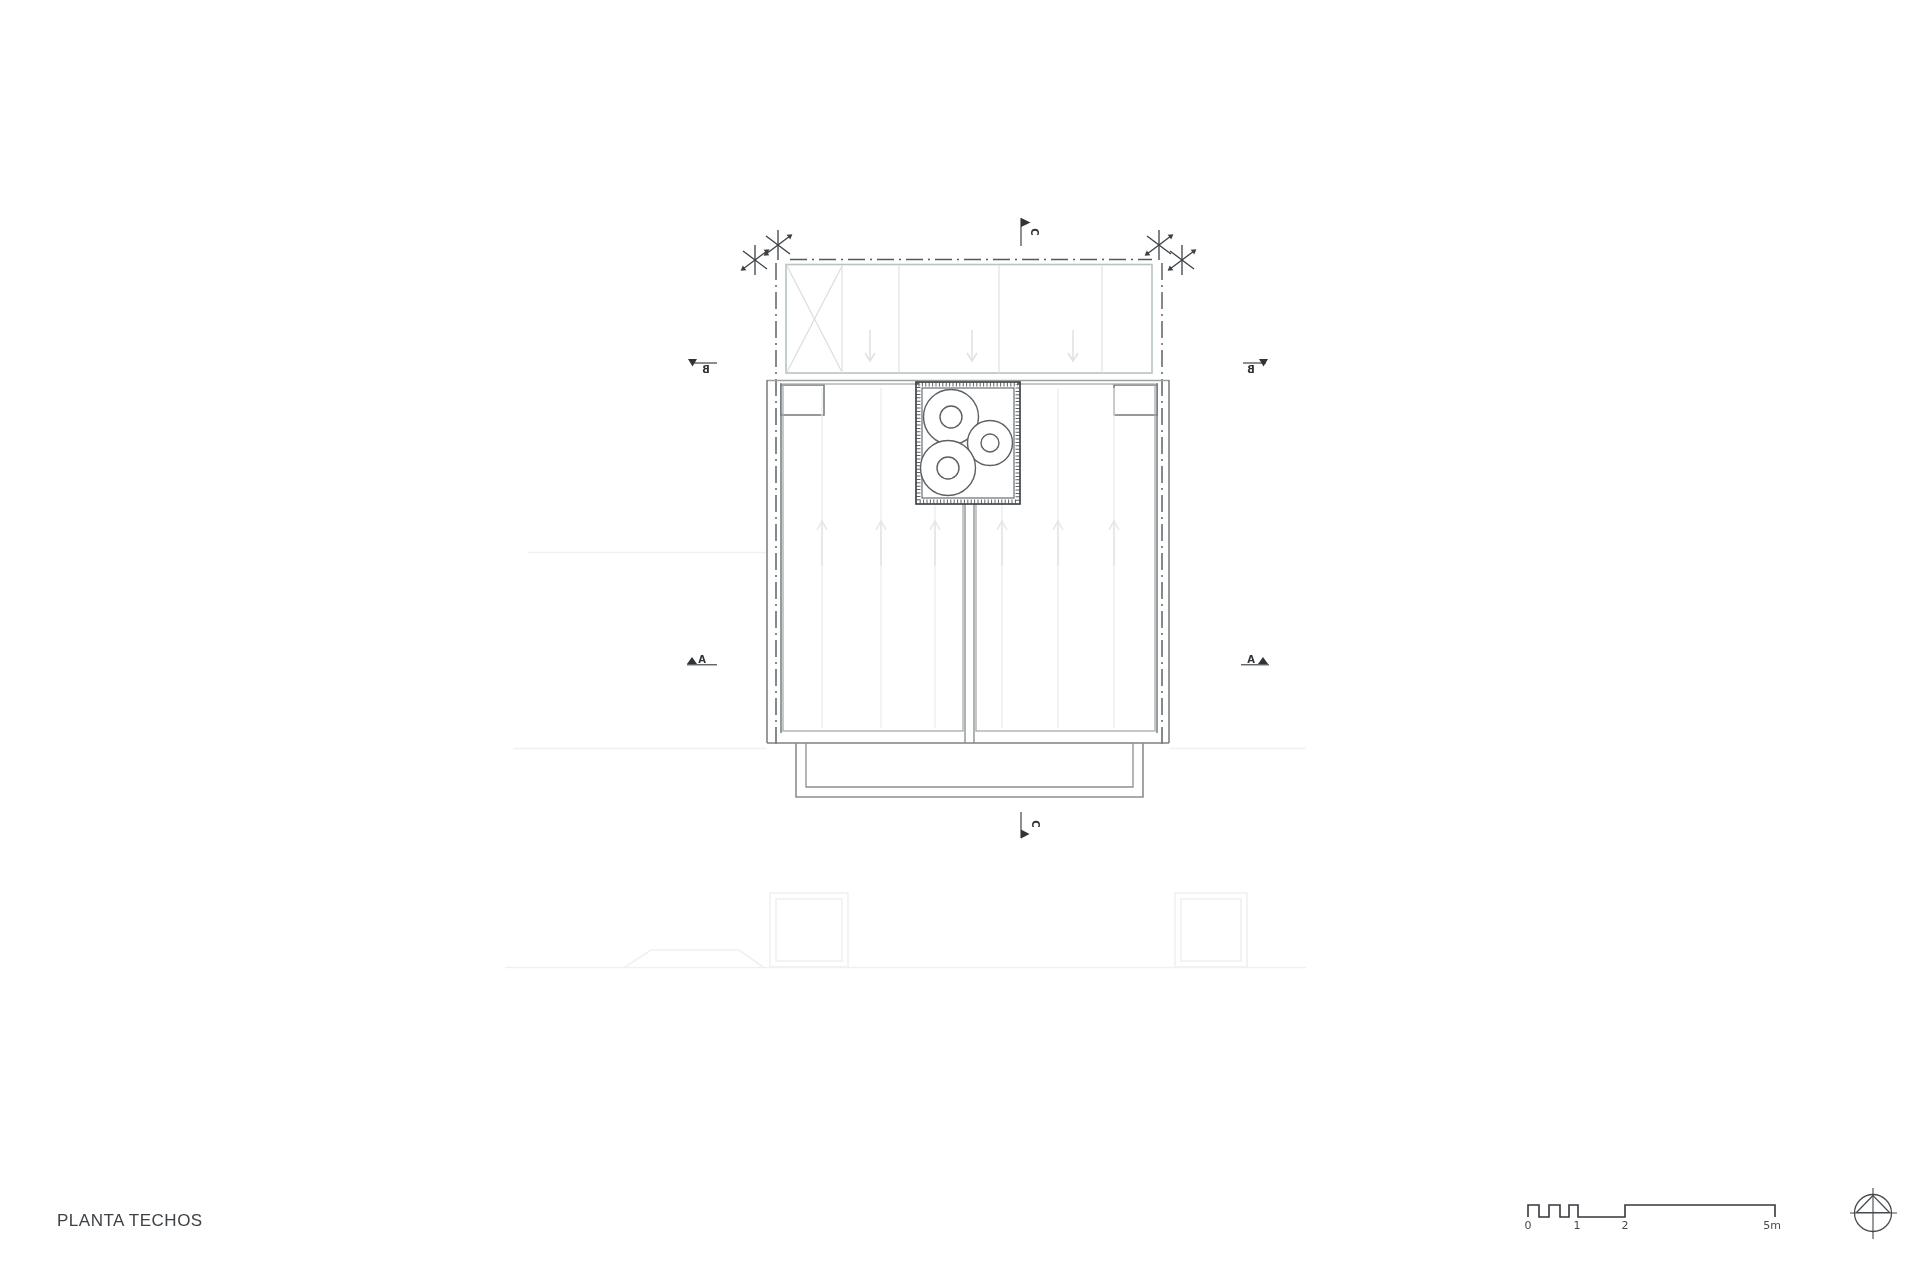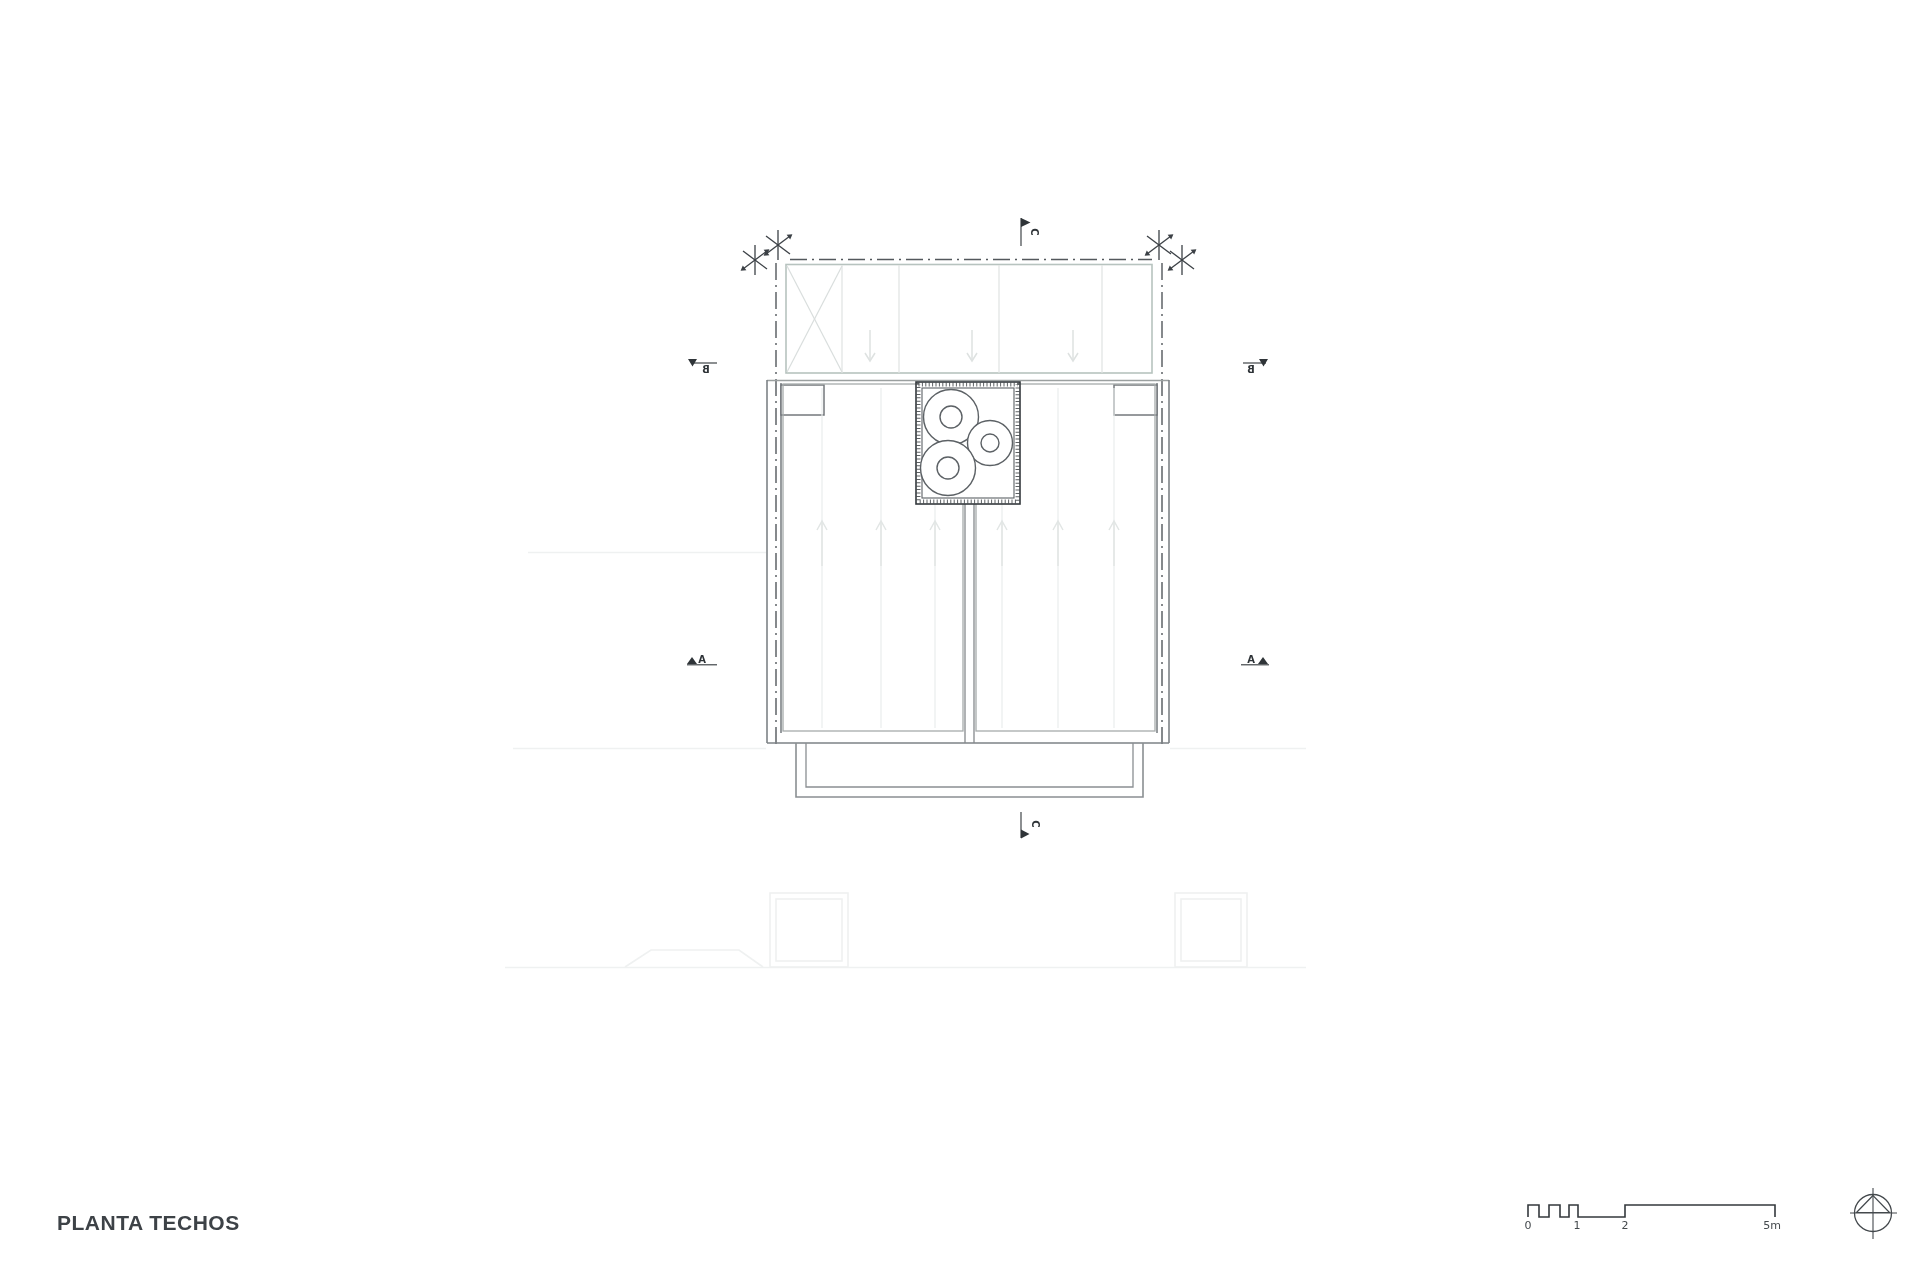--- a/index.html
+++ b/index.html
@@ -1,19 +1,19 @@
 <!DOCTYPE html>
 <html><head>
 <meta charset="utf-8">
 <style>
   html,body{margin:0;padding:0;background:#ffffff;}
   .sheet{position:relative;width:1920px;height:1279px;background:#ffffff;overflow:hidden;
          font-family:"Liberation Sans","DejaVu Sans",sans-serif;}
   .sheet svg{position:absolute;left:0;top:0;}
-  .plan-title{position:absolute;left:57px;top:1211px;font-size:21px;font-weight:700;
+  .plan-title{position:absolute;left:57px;top:1211px;font-size:17px;font-weight:400;
               letter-spacing:.5px;color:#3d4247;white-space:nowrap;text-align:center;}
   svg text{font-family:"DejaVu Sans","Liberation Sans",sans-serif;fill:#2f3438;}
   .mk{font-size:10px;font-weight:bold;}
   .sc{font-size:11px;fill:#44494d;font-weight:400;}
 </style>
 </head>
 <body>
 
 <div class="sheet">
 

